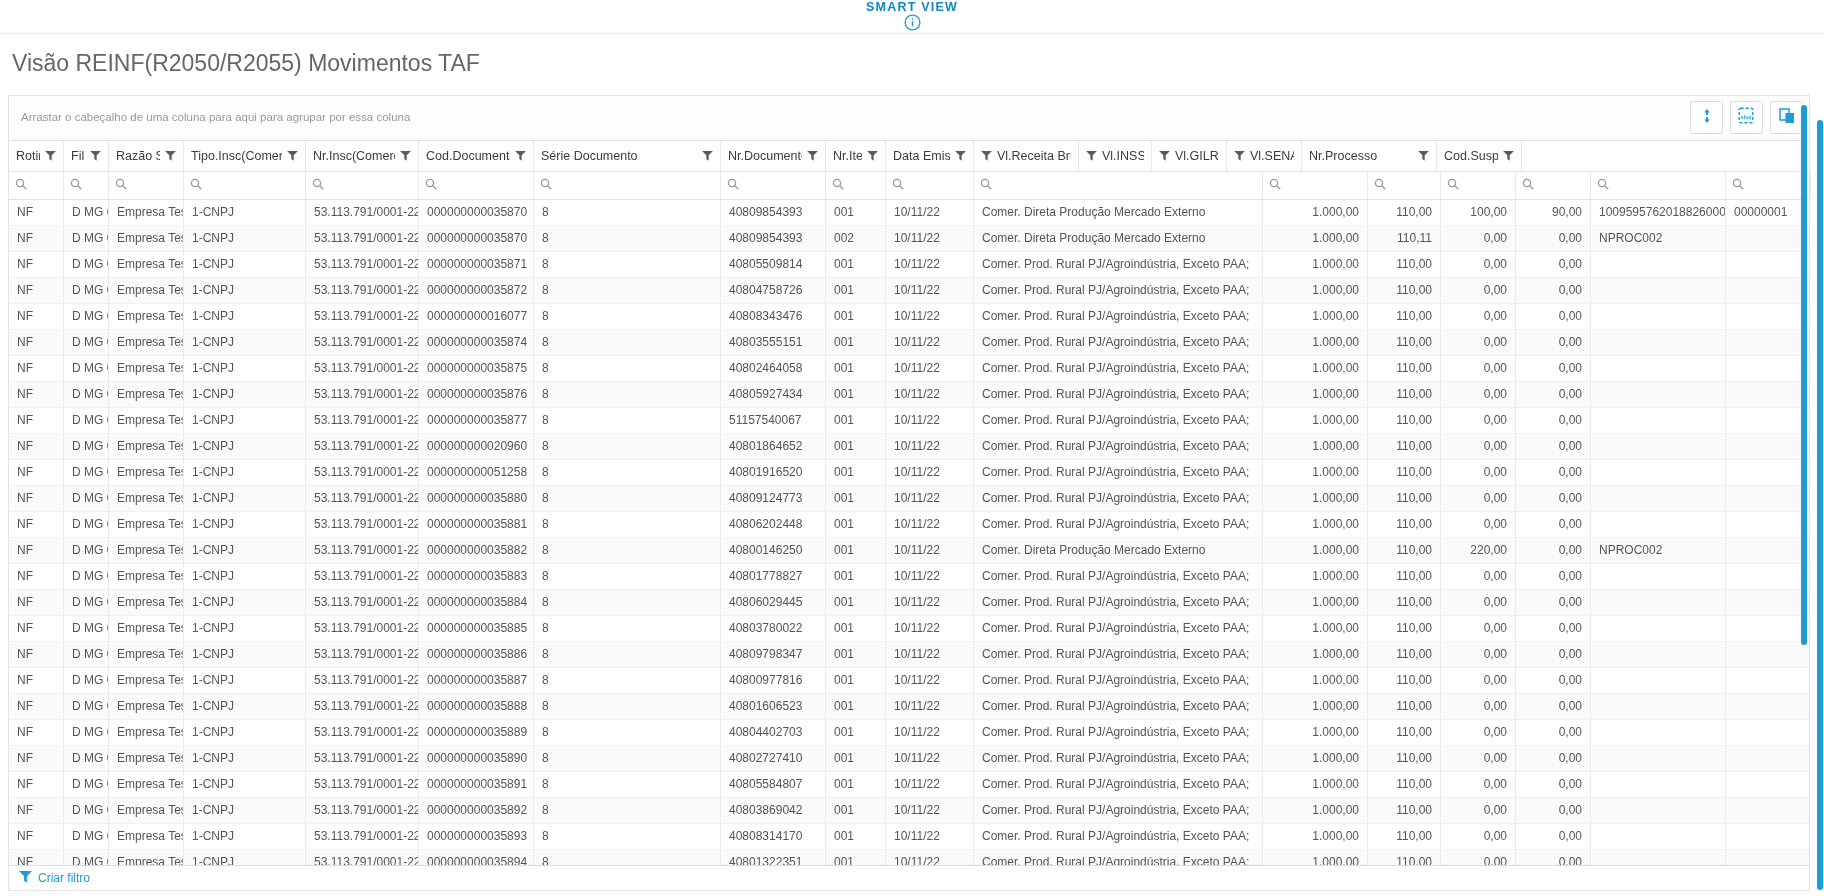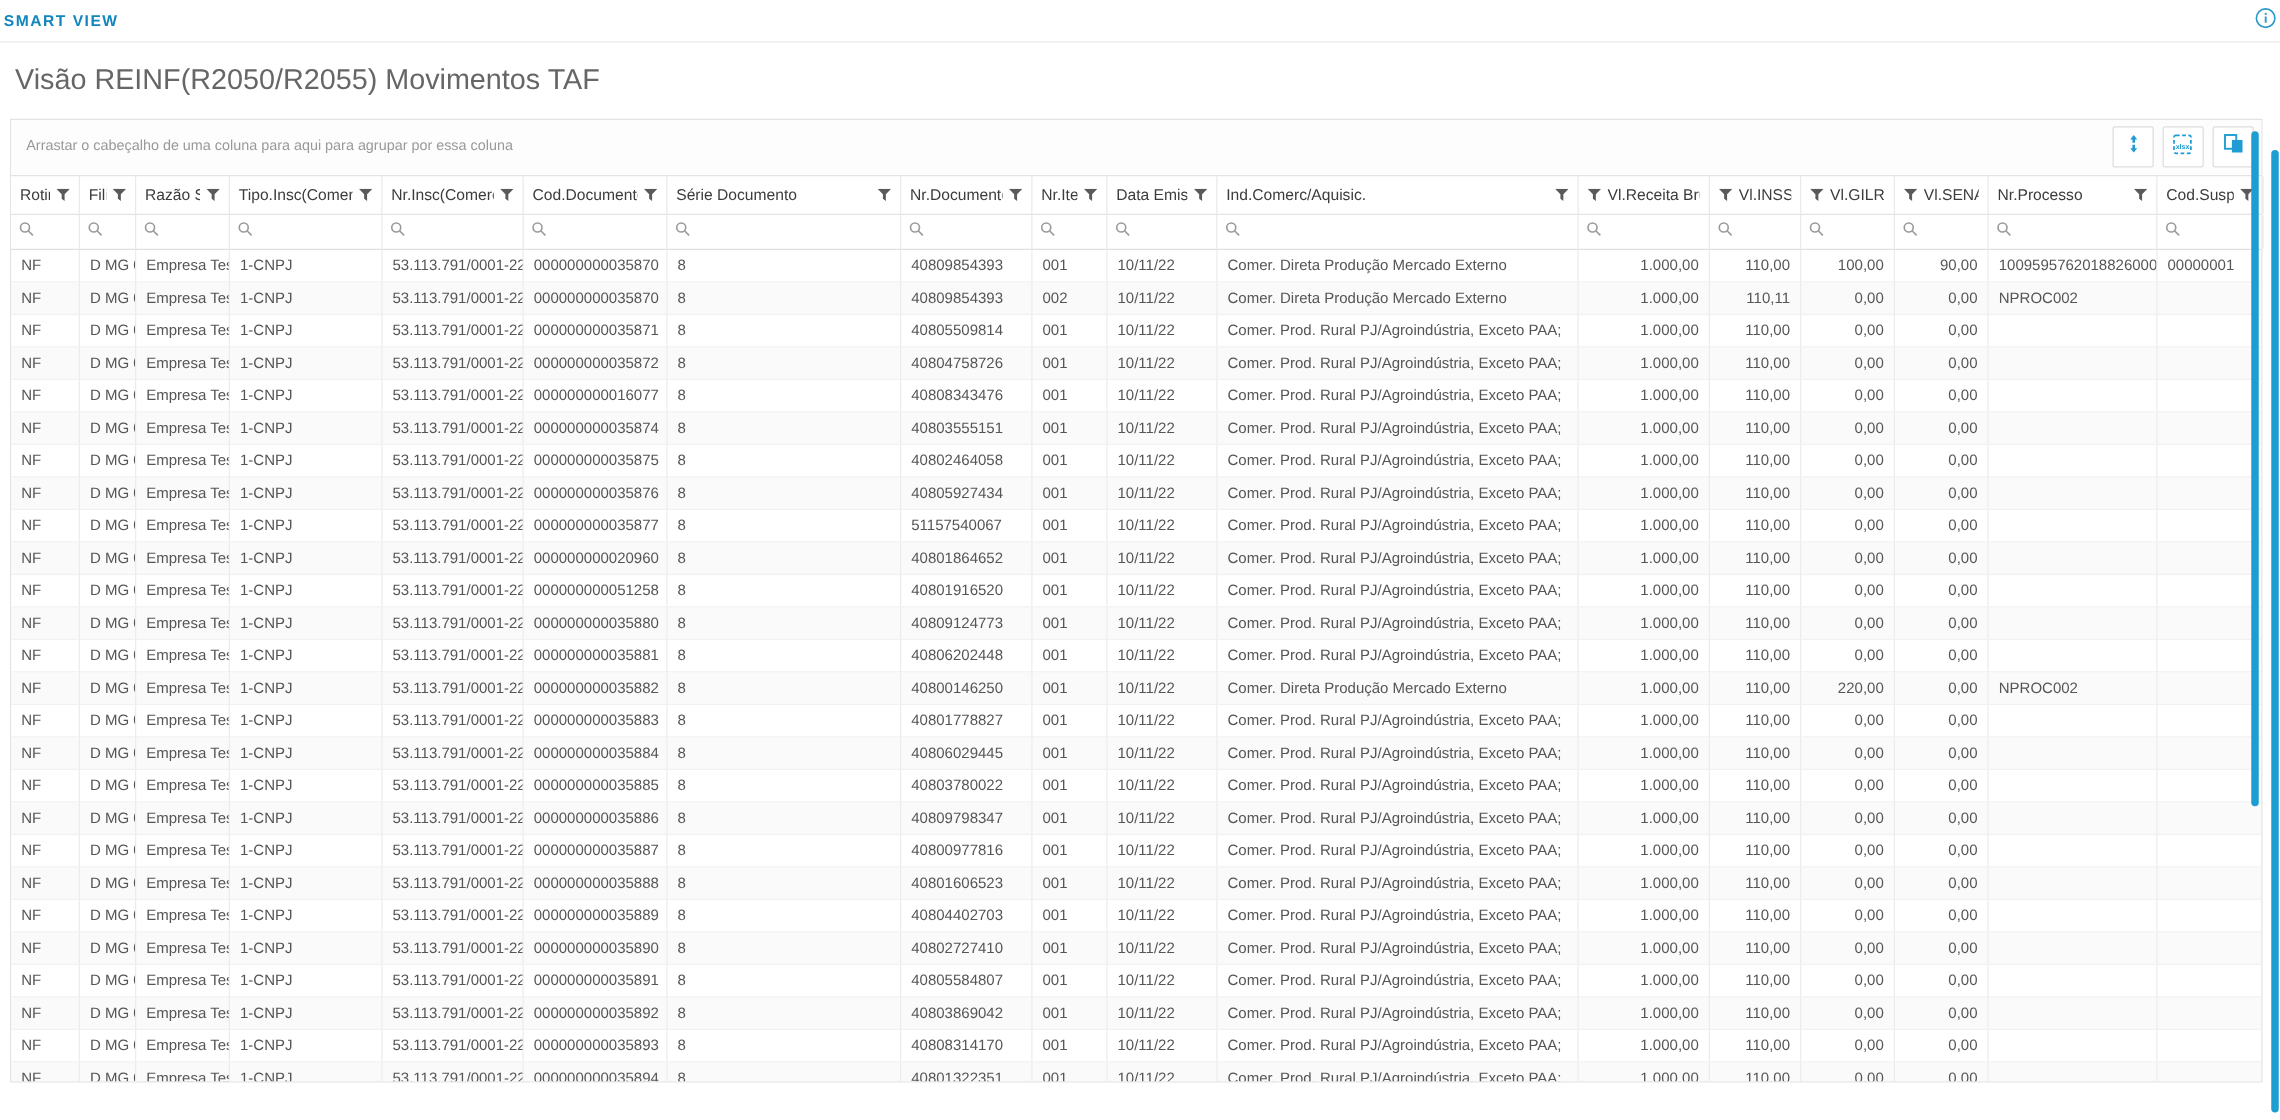--- a/index.html
+++ b/index.html
@@ -1,21 +1,21 @@
 <!DOCTYPE html>
 <html><head>
 <meta charset="utf-8">
 <style>
   * { box-sizing: border-box; margin: 0; padding: 0; }
   html,body { width: 1824px; height: 896px; overflow: hidden; background: #fff;
     font-family: "Liberation Sans", sans-serif; position: relative; }
 
   
   .topbar { height: 34px; display: flex; align-items: center; justify-content: space-between;
-    padding: 0 3px; border-bottom: 1px solid #ebebeb; background: #fff; }
+    padding: 0 26px; border-bottom: 1px solid #ebebeb; background: #fff; flex-direction: column; }
   .brand { color: #1286bd; font-size: 12.5px; font-weight: bold; letter-spacing: 1.2px; }
   .info-btn { display: flex; align-items: center; cursor: pointer; }
 
   
   .page-title { font-size: 23px; color: #666; font-weight: 400; margin: 16px 0 18px 12px; }
 
   
   .grid { position: relative; margin-left: 8px; width: 1802px; border: 1px solid #e3e3e3; background: #fff; }
 
   .group-panel { height: 44px; position: relative; background: #fdfdfd; }
@@ -166,28 +166,20 @@
         </span>
       </div>
       <div class="hcell" style="width: 88px;">
         <span class="hlabel">Data Emissão</span>
         <span class="funnel">
           <svg width="11" height="10" viewBox="0 0 12 11">
             <path d="M0 0h12L7.3 4.8v6L4.7 8.9V4.8z" fill="#5a5a5a"></path>
           </svg>
         </span>
       </div>
-      <div class="hcell" style="width: 289px;">
-        <span class="hlabel">Ind.Comerc/Aquisic.</span>
-        <span class="funnel">
-          <svg width="11" height="10" viewBox="0 0 12 11">
-            <path d="M0 0h12L7.3 4.8v6L4.7 8.9V4.8z" fill="#5a5a5a"></path>
-          </svg>
-        </span>
-      </div>
       <div class="hcell right" style="width: 105px;">
         <span class="funnel">
           <svg width="11" height="10" viewBox="0 0 12 11">
             <path d="M0 0h12L7.3 4.8v6L4.7 8.9V4.8z" fill="#5a5a5a"></path>
           </svg>
         </span>
         <span class="hlabel">Vl.Receita Bruta</span>
       </div>
       <div class="hcell right" style="width: 73px;">
         <span class="funnel">
@@ -823,16 +815,24 @@
         <div class="cell" style="width: 88px;">10/11/22</div>
         <div class="cell" style="width: 289px;">Comer. Prod. Rural PJ/Agroindústria, Exceto PAA;</div>
         <div class="cell right" style="width: 105px;">1.000,00</div>
         <div class="cell right" style="width: 73px;">110,00</div>
         <div class="cell right" style="width: 75px;">0,00</div>
         <div class="cell right" style="width: 75px;">0,00</div>
         <div class="cell" style="width: 135px;"></div>
         <div class="cell" style="width: 85px;"></div>
       </div>
     </div>
+  <div class="gfooter">
+    <span class="footer-link">
+      <span><svg width="13" height="12" viewBox="0 0 12 11">
+            <path d="M0 0h12L7.3 4.8v6L4.7 8.9V4.8z" fill="#1e9cd3"></path>
+          </svg></span>
+      <span>Criar filtro</span>
+    </span>
+  </div>
   <div class="grid-vscroll"></div>
 </div>
 
 <div class="win-vscroll"></div>
 
 </body></html>

